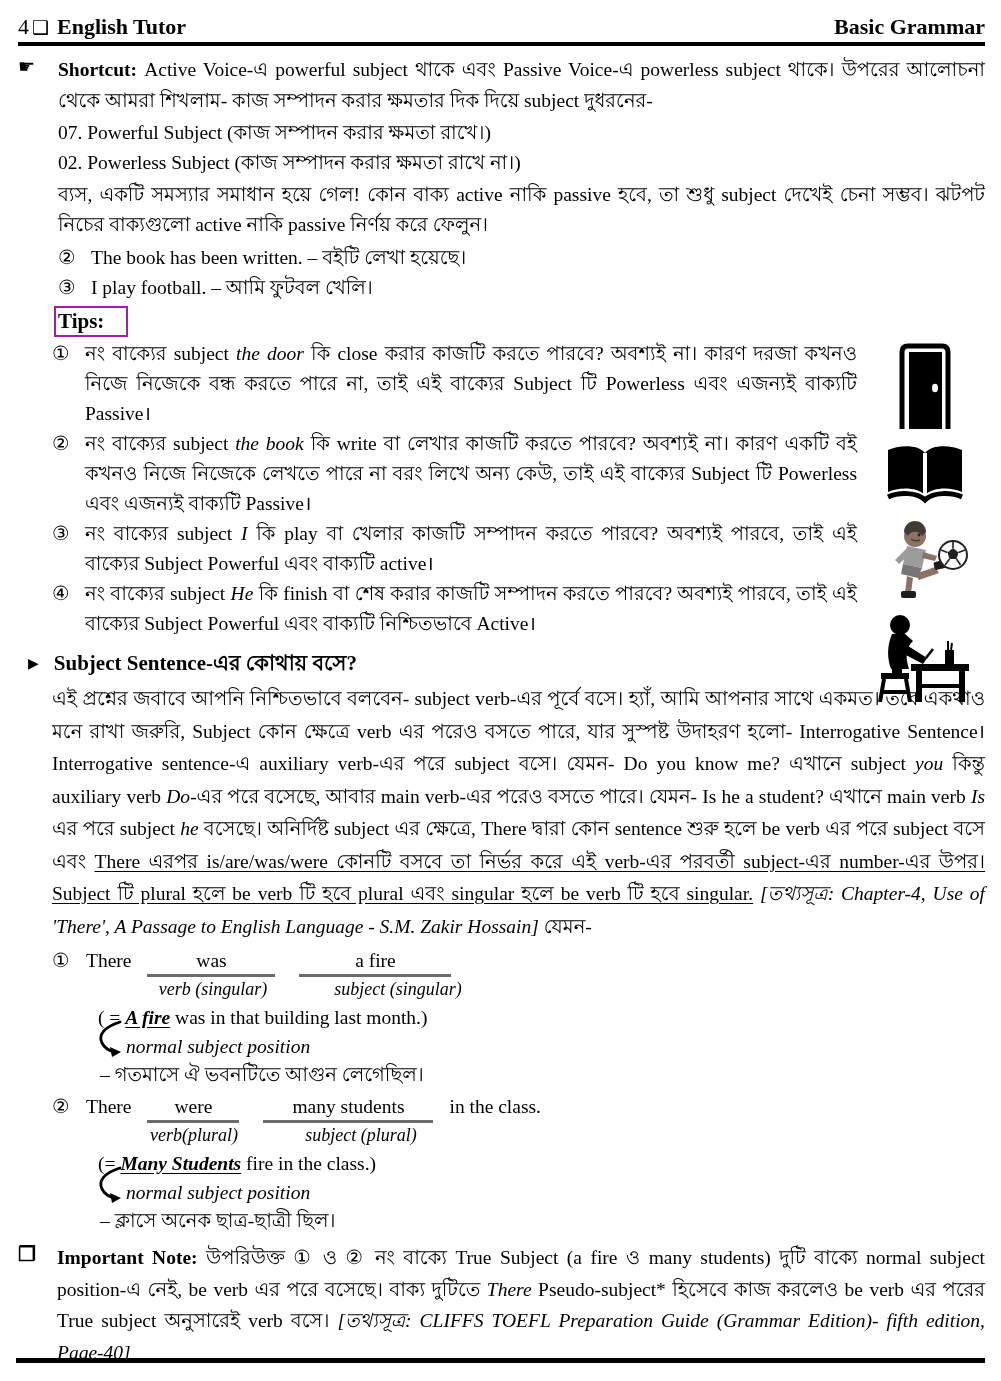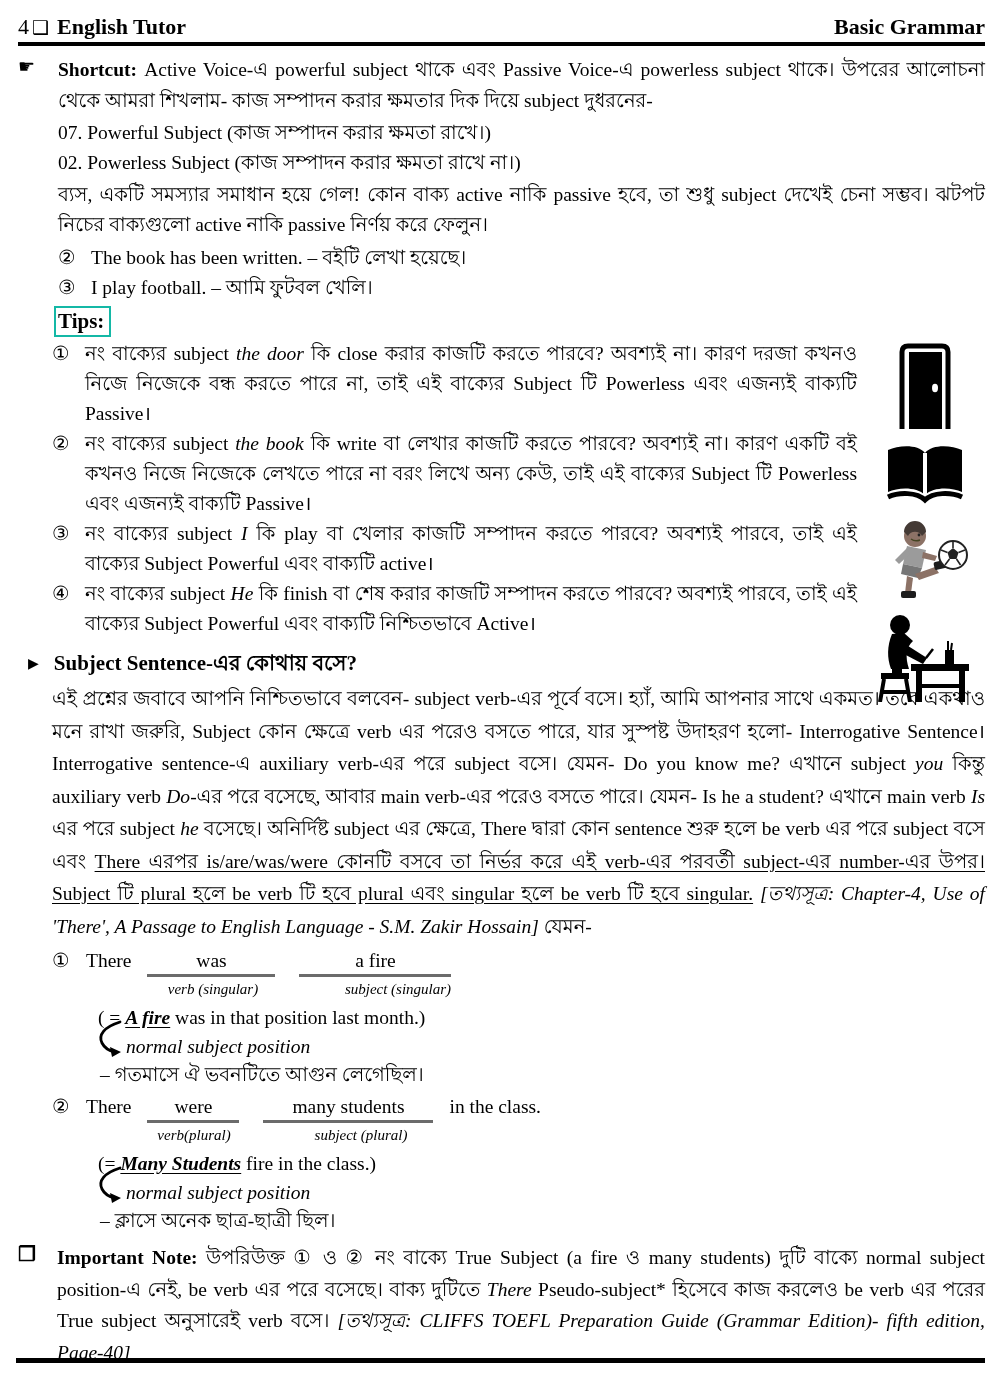--- a/index.html
+++ b/index.html
@@ -27,40 +27,40 @@
   .shortcut p{ flex:1; line-height:31px; }
   
   .subject-types{ margin-left:40px; line-height:30px; margin-top:2px; }
   .challenge{ margin-left:40px; line-height:30px; margin-top:2px; }
   
   .sentence-list{ margin-left:40px; margin-top:3px; }
   .srow{ line-height:29.5px; }
   .srow .num{ display:inline-block; width:33px; }
   
   .tips-label-wrap{ margin:4px 0 2px 36px; }
-  .tips-label{ display:inline-block; border:2px solid #14b8a6; padding:0 5px 1px 2px; font-weight:bold; font-size:21px; line-height:26px; }
+  .tips-label{ display:inline-block; border:2px solid #a21caf; padding:0 22px 1px 2px; font-weight:bold; font-size:21px; line-height:26px; }
   .tips{ position:relative; margin-left:34px; padding-right:128px; }
   .tip{ display:flex; }
   .tip .num{ width:33px; flex-shrink:0; line-height:30px; }
   .tip p{ flex:1; line-height:30px; }
   .icon-col{ position:absolute; right:0; top:4px; width:120px; display:flex; flex-direction:column; align-items:center; gap:8px; }
   
   .sec-head{ margin:8px 0 1px 10px; font-size:21px; font-weight:bold; }
   .sec-head .tri{ font-size:14px; margin-right:15px; vertical-align:2px; }
   .bigpara{ margin-left:34px; line-height:32.5px; }
   
   .ex{ margin-left:34px; margin-top:4px; }
   .exrow{ display:flex; line-height:27px; }
   .exrow .num{ width:34px; flex-shrink:0; }
   .exrow .intro{ margin-right:16px; }
   .blank{ display:inline-block; text-align:center; border-bottom:3px solid #6b6b6b; }
   .exrow .tail{ margin-left:16px; }
   .ex1 .b1{ width:128px; } .ex1 .b2{ width:152px; margin-left:24px; }
   .ex2 .b1{ width:92px; }  .ex2 .b2{ width:170px; margin-left:24px; }
-  .lblrow{ margin-left:66px; font-style:italic; font-size:15px; line-height:25px; }
+  .lblrow{ margin-left:66px; font-style:italic; font-size:18px; line-height:25px; }
   .lbl{ display:inline-block; text-align:center; }
   .ex1 .l1{ width:190px; } .ex1 .l2{ width:180px; }
   .ex2 .l1{ width:152px; } .ex2 .l2{ width:182px; }
   .parenrow{ margin-left:46px; line-height:28px; margin-top:2px; }
   .arrowrow{ margin-left:44px; display:flex; align-items:flex-end; height:26px; }
   .arrowrow svg{ margin:-12px 4px 0 0; }
   .arrowrow .arrlbl{ font-style:italic; }
   .transrow{ margin-left:48px; line-height:29px; margin-top:2px; }
   
   .note{ display:flex; margin-top:7px; }
@@ -187,21 +187,21 @@
   <div class="ex ex1">
     <div class="exrow">
       <span class="num">①</span>
       <span class="intro">There</span>
       <span class="blank b1">was</span>
       <span class="blank b2">a fire</span>
     </div>
     <div class="lblrow">
       <span class="lbl l1">verb (singular)</span><span class="lbl l2">subject (singular)</span>
     </div>
-    <div class="parenrow"><span>( = </span><span class="run-b run-i run-u">A fire</span><span> was in that position last month.)</span></div>
+    <div class="parenrow"><span>( = </span><span class="run-b run-i run-u">A fire</span><span> was in that building last month.)</span></div>
     <div class="arrowrow">
       <svg width="26" height="38" viewBox="0 0 26 38">
         <path d="M24,2 C8,7 2,15 6,23 C9,29 14,31 19,32" fill="none" stroke="#000" stroke-width="2.8" stroke-linecap="round"></path>
         <polygon points="25,32 14,27 16,37" fill="#000"></polygon>
       </svg>
       <span class="arrlbl">normal subject position</span>
     </div>
     <div class="transrow">– গতমাসে ঐ ভবনটিতে আগুন লেগেছিল।</div>
   </div>
 

